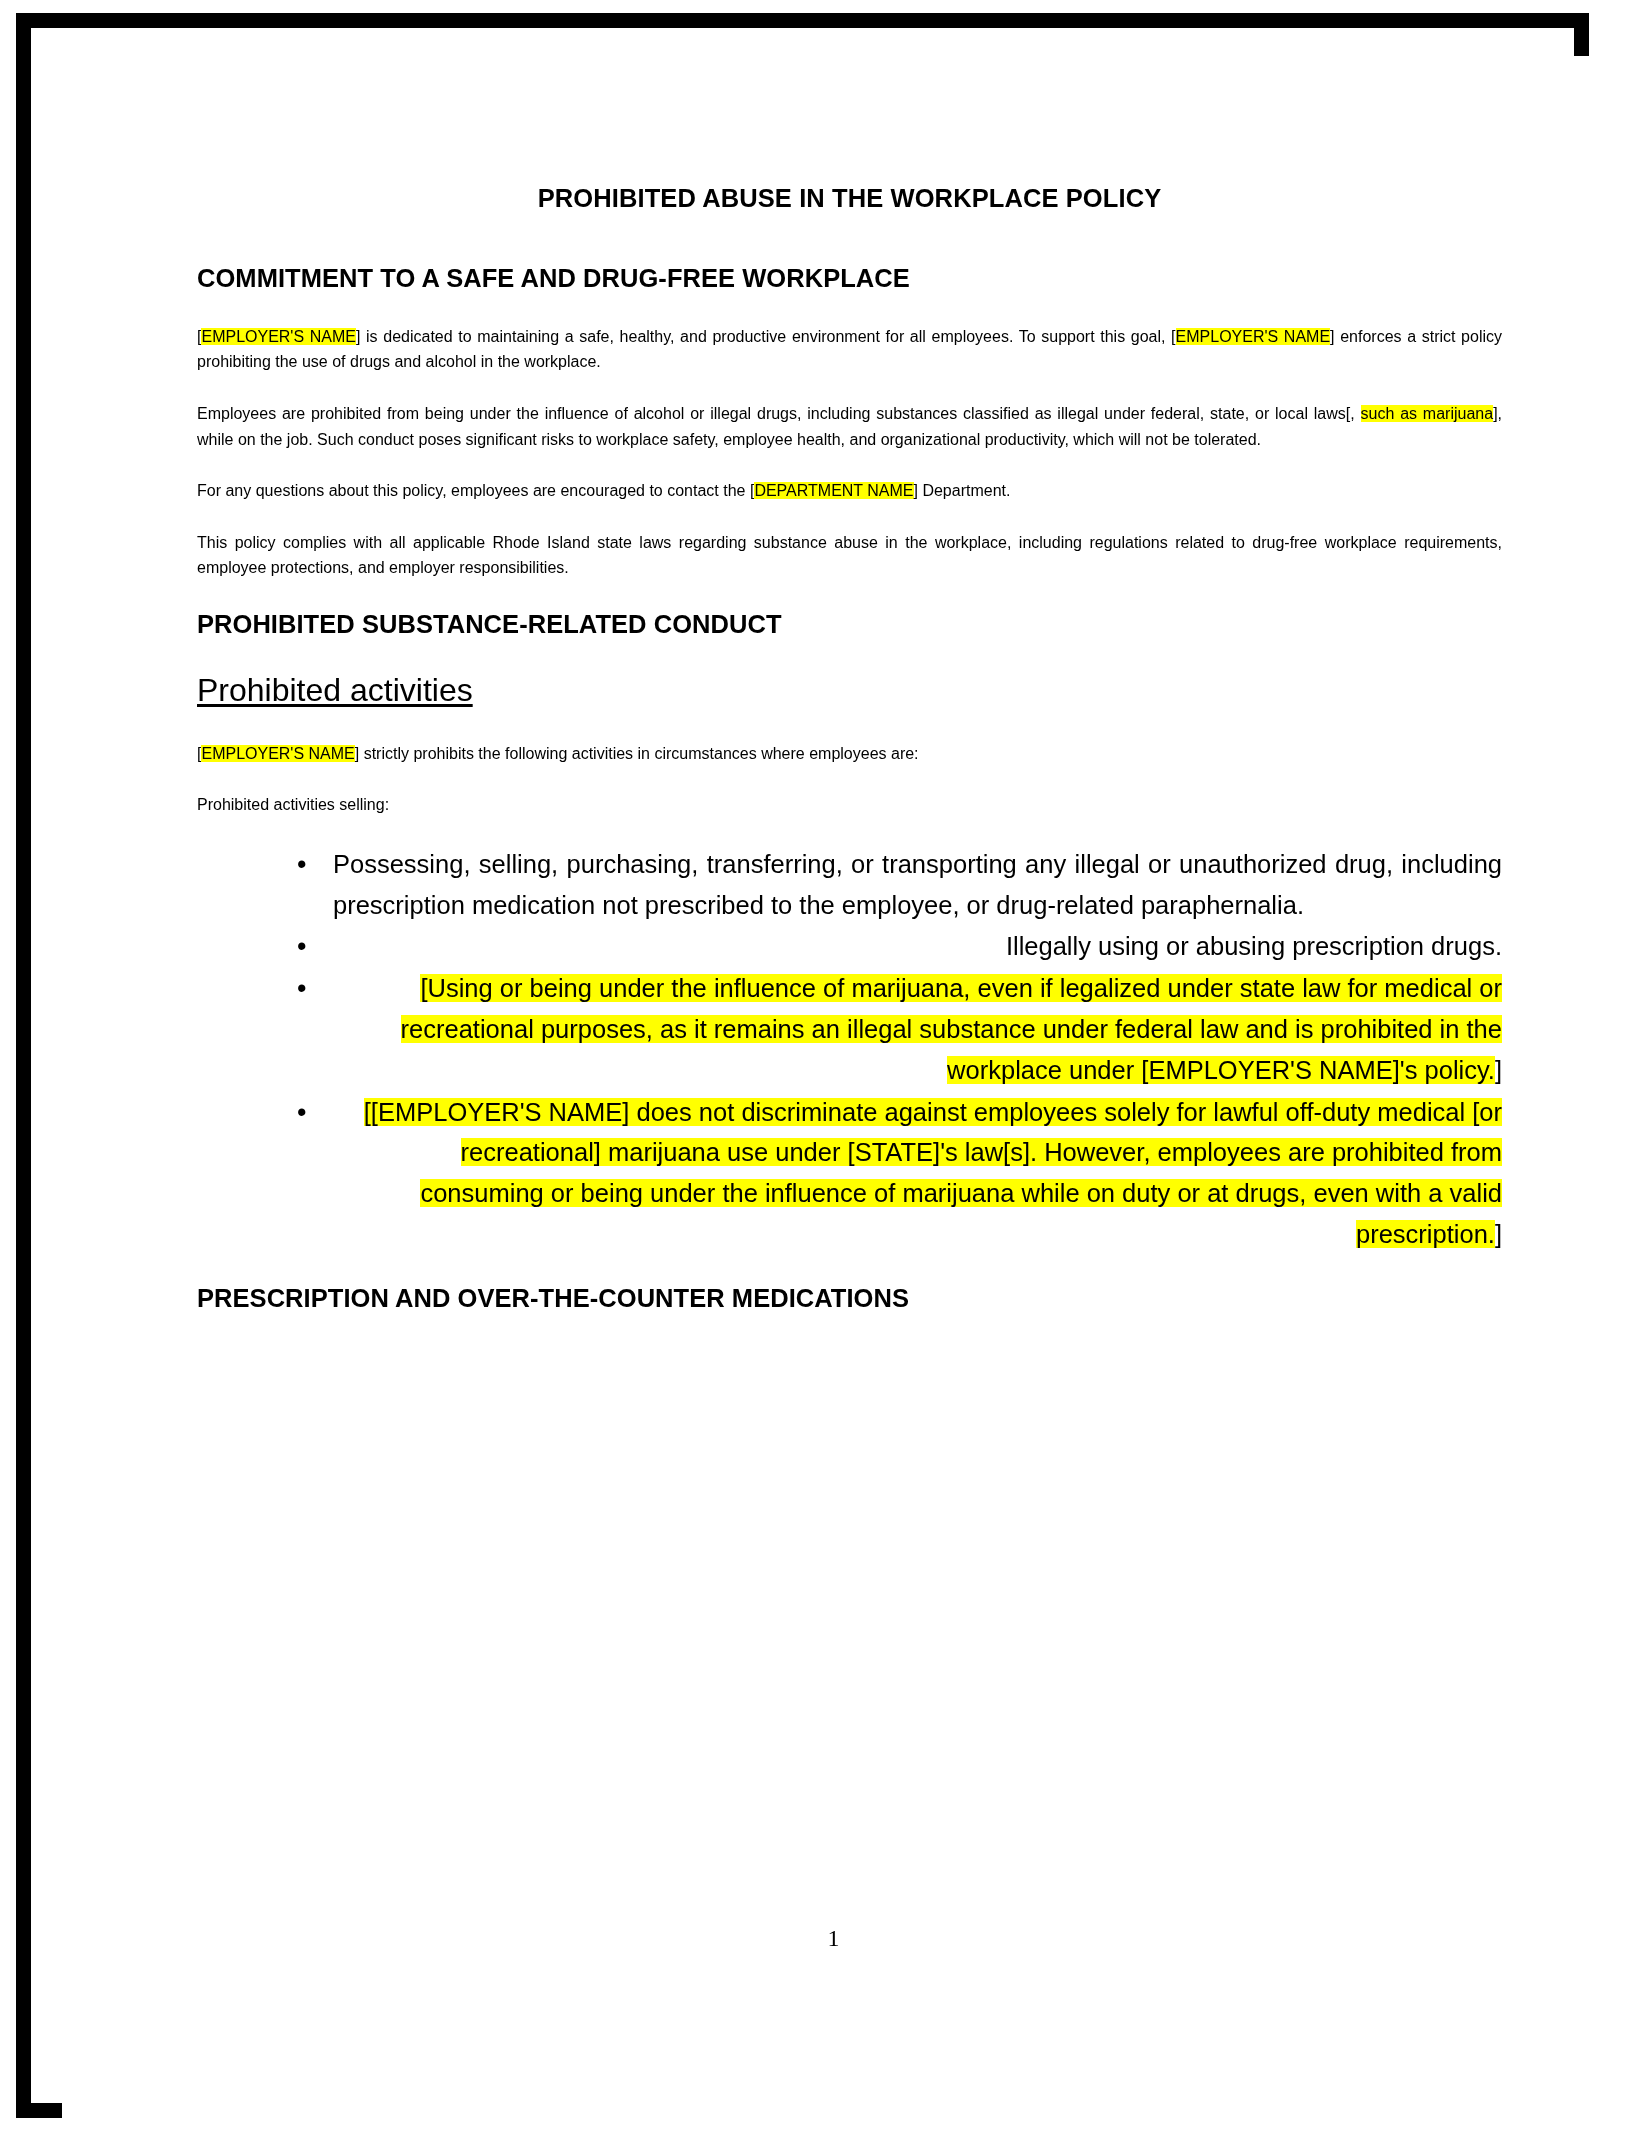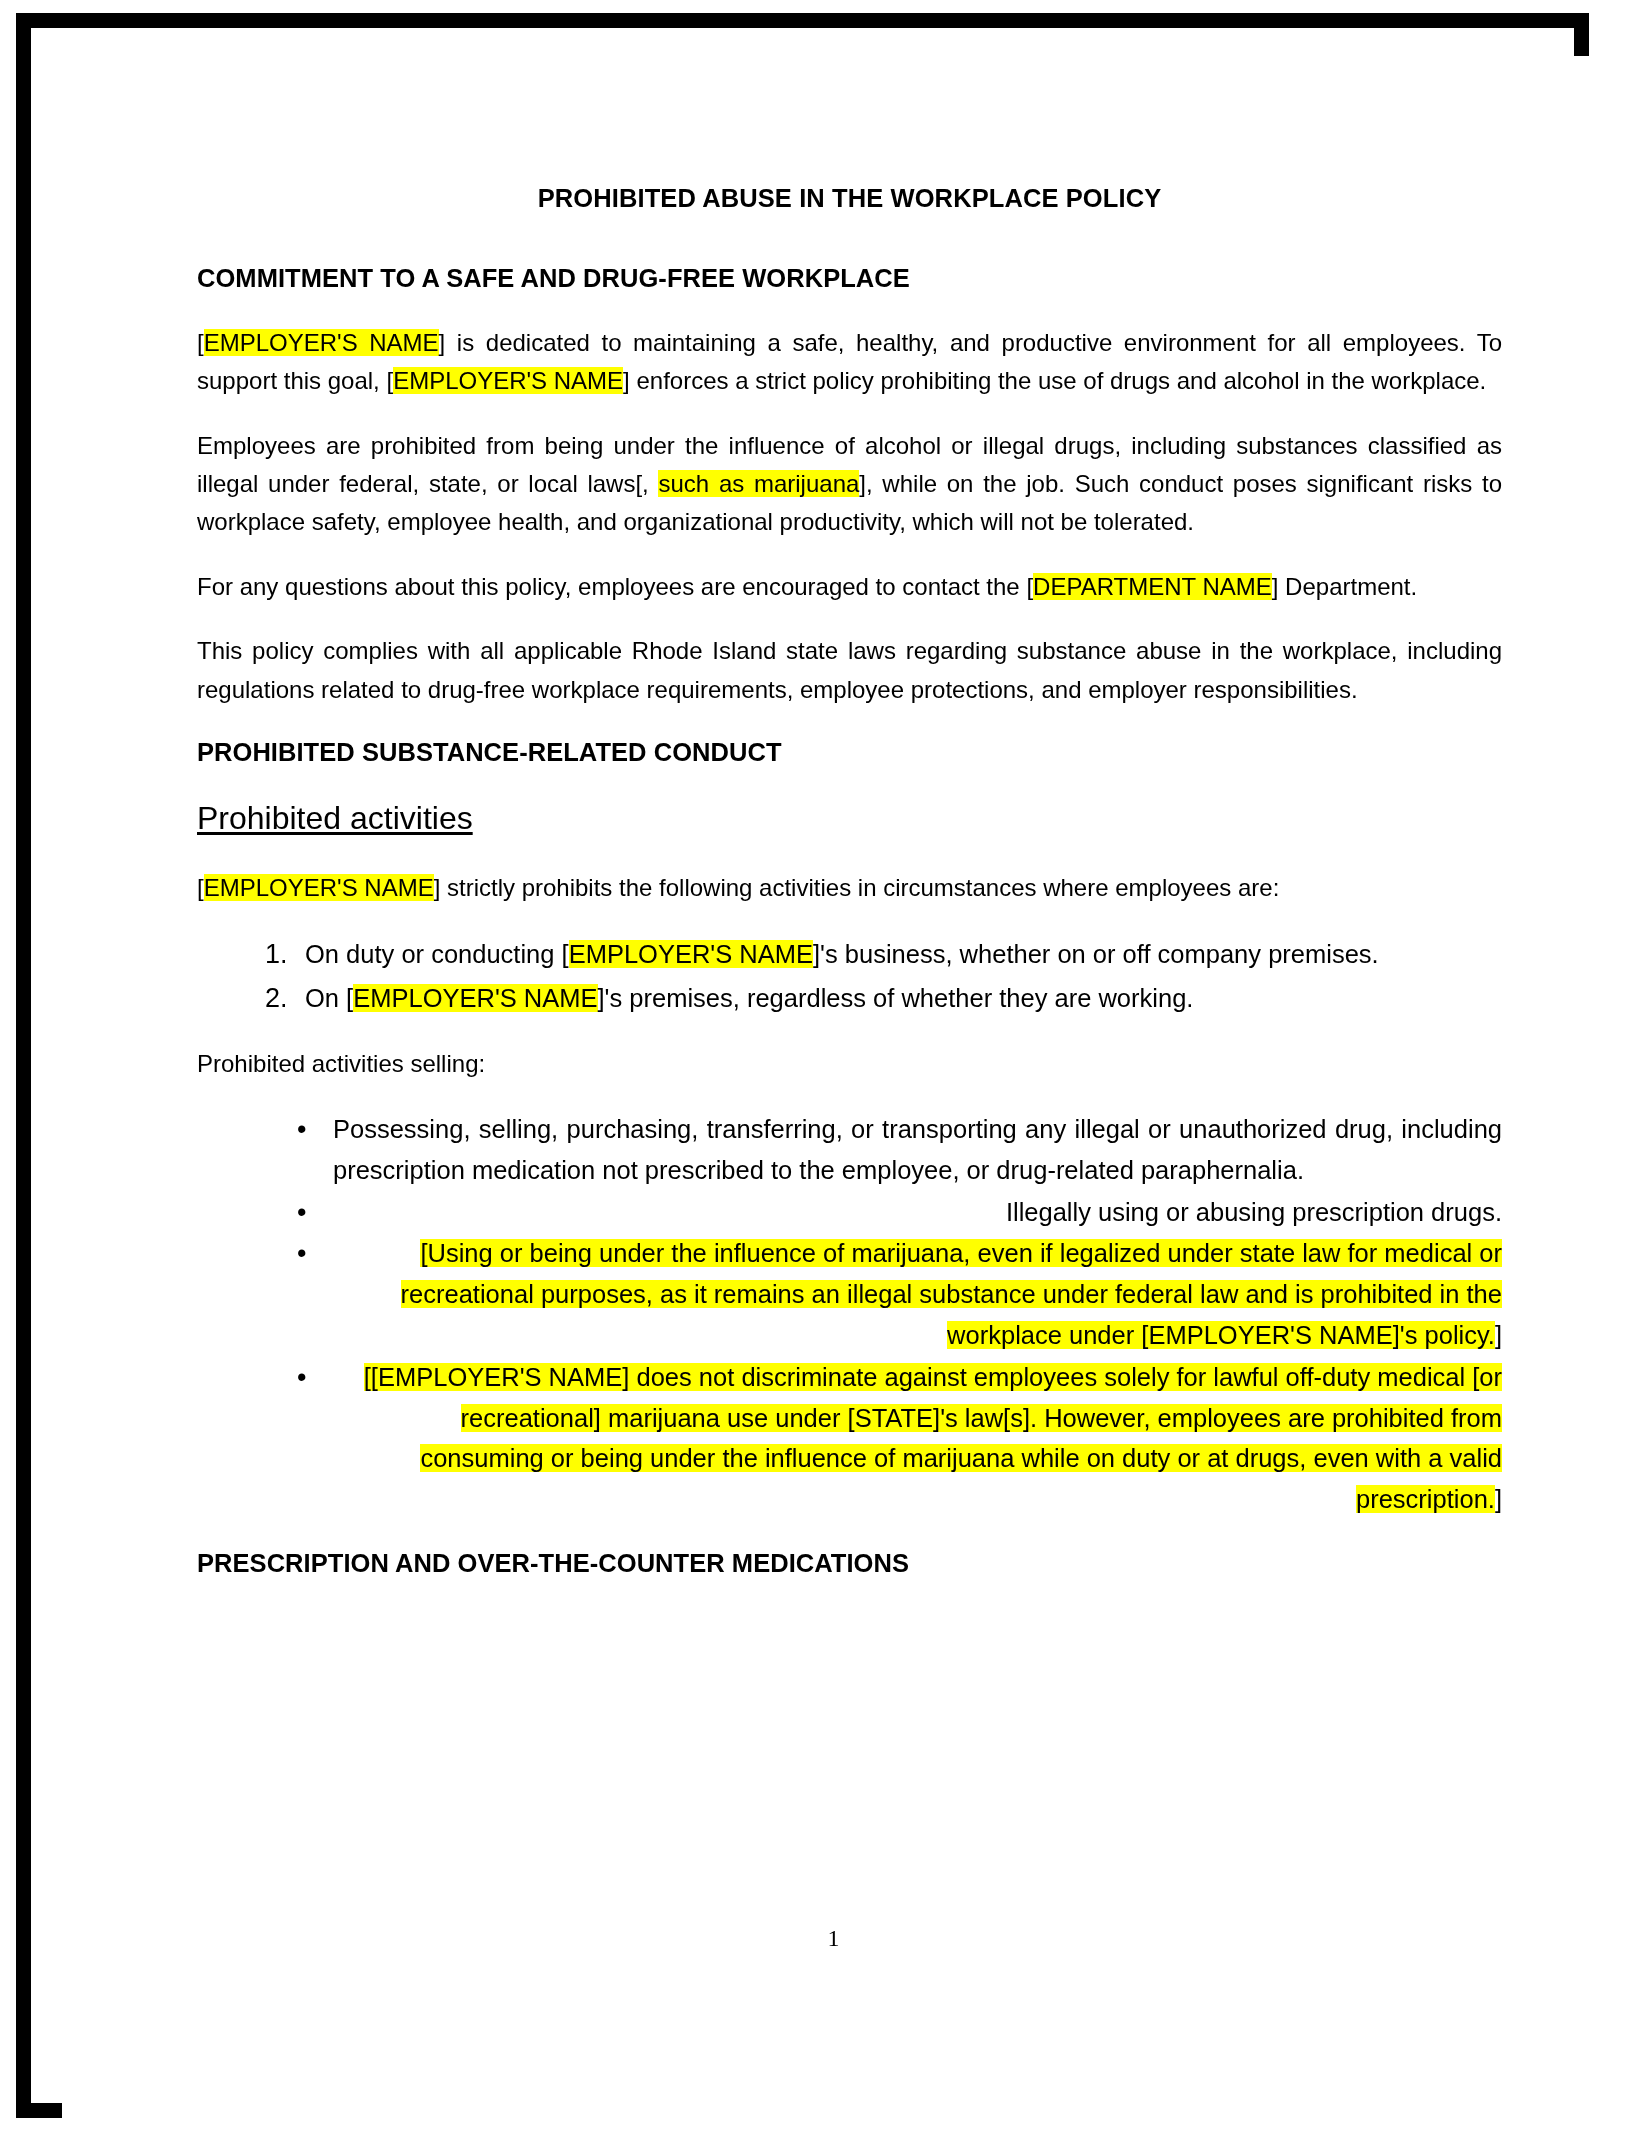--- a/index.html
+++ b/index.html
@@ -72,21 +72,21 @@
   h3.subsection {
     font-weight: normal;
     font-size: 32px;
     margin: 0 0 28px 0;
     line-height: 1.35;
     text-decoration: underline;
     text-underline-offset: 3px;
   }
 
   p.body {
-    font-size: 24px;
+    font-size: 16px;
     line-height: 1.60;
     margin: 0 0 26px 0;
     text-align: justify;
     text-justify: inter-word;
   }
   p.body.ragged {
     text-align: left;
   }
 
   ol.numlist {
@@ -167,24 +167,20 @@
         <p class="body">For any questions about this policy, employees are encouraged to contact the [<mark class="hl">DEPARTMENT NAME</mark>] Department.</p>
 
         <p class="body">This policy complies with all applicable Rhode Island state laws regarding substance abuse in the workplace, including regulations related to drug-free workplace requirements, employee protections, and employer responsibilities.</p>
 
         <h2 class="section">PROHIBITED SUBSTANCE-RELATED CONDUCT</h2>
 
         <h3 class="subsection">Prohibited activities</h3>
 
         <p class="body ragged">[<mark class="hl">EMPLOYER'S NAME</mark>] strictly prohibits the following activities in circumstances where employees are:</p>
 
-        <ol class="numlist">
-          <li>On duty or conducting [<mark class="hl">EMPLOYER'S NAME</mark>]'s business, whether on or off company premises.</li>
-          <li>On [<mark class="hl">EMPLOYER'S NAME</mark>]'s premises, regardless of whether they are working.</li>
-        </ol>
 
         <p class="body ragged">Prohibited activities selling:</p>
 
         <ul class="bullist">
           <li>Possessing, selling, purchasing, transferring, or transporting any illegal or unauthorized drug, including prescription medication not prescribed to the employee, or drug-related paraphernalia.</li>
           <li class="ragged">Illegally using or abusing prescription drugs.</li>
           <li class="ragged"><mark class="hl">[Using or being under the influence of marijuana, even if legalized under state law for medical or recreational purposes, as it remains an illegal substance under federal law and is prohibited in the workplace under [EMPLOYER'S NAME]'s policy.</mark>]</li>
           <li class="ragged"><mark class="hl">[[EMPLOYER'S NAME] does not discriminate against employees solely for lawful off-duty medical [or recreational] marijuana use under [STATE]'s law[s]. However, employees are prohibited from consuming or being under the influence of marijuana while on duty or at drugs, even with a valid prescription.</mark>]</li>
         </ul>
 

